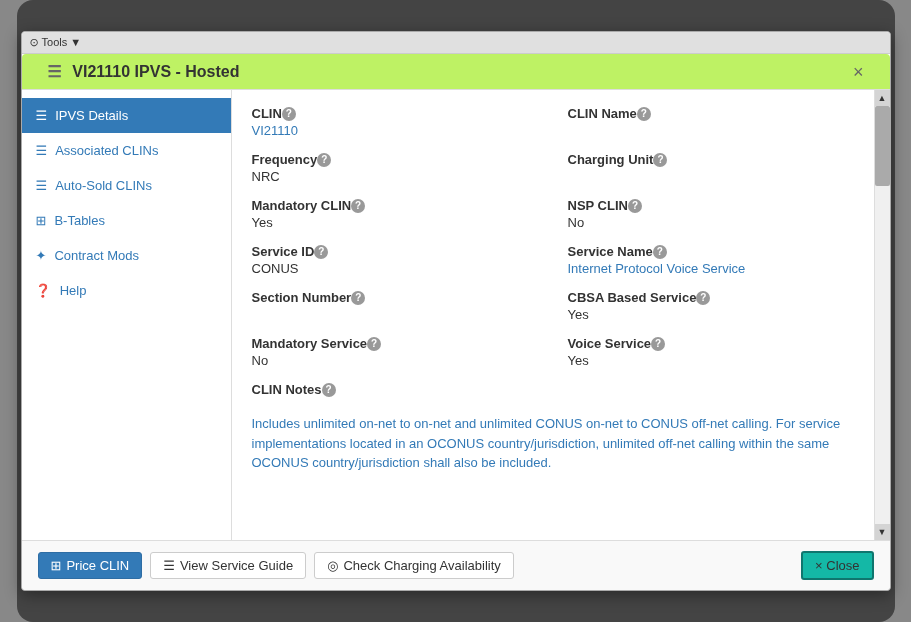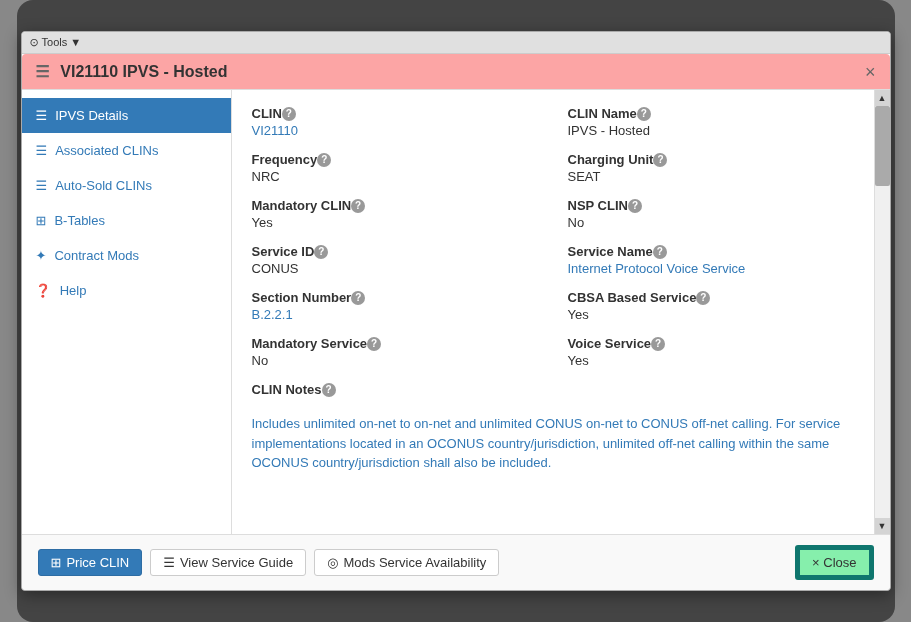--- a/index.html
+++ b/index.html
@@ -27,23 +27,23 @@
       background: #fff;
       border: 1px solid #aaa;
       border-radius: 4px;
       width: 870px;
       min-height: 560px;
       box-shadow: 0 4px 16px rgba(0,0,0,0.4);
       display: flex;
       flex-direction: column;
     }
     .modal-header {
-      background: #fca5a5;
+      background: #bef264;
       border-bottom: 1px solid #ddd;
-      padding: 8px 14px;
+      padding: 8px 26px;
       display: flex;
       align-items: center;
       justify-content: space-between;
       border-radius: 4px 4px 0 0;
     }
     .modal-title {
       font-size: 16px;
       font-weight: bold;
       color: #333;
     }
@@ -198,23 +198,23 @@
       background: #337ab7;
       color: #fff;
       border-color: #2e6da4;
     }
     .btn-default {
       background: #fff;
       color: #333;
       border-color: #ccc;
     }
     .btn-close-footer {
-      background: #86efac;
-      color: #333;
-      border: 5px solid #0f766e;
+      background: #14b8a6;
+      color: #333;
+      border: 2px solid #0f766e;
     }
     .top-bar {
       background: #e0e0e0;
       height: 22px;
       border-bottom: 1px solid #ccc;
       display: flex;
       align-items: center;
       padding: 0 8px;
       font-size: 11px;
       color: #333;
@@ -277,37 +277,35 @@
               <span class="help-icon">?</span>
             </div>
             <div class="field-value blue">VI21110</div>
           </div>
 
           <div class="field-group">
             <div class="field-label">
               <span>CLIN Name</span>
               <span class="help-icon">?</span>
             </div>
-            <div class="field-value">IPVS - Hosted</div>
           </div>
 
           <div class="field-group">
             <div class="field-label">
               <span>Frequency</span>
               <span class="help-icon">?</span>
             </div>
             <div class="field-value">NRC</div>
           </div>
 
           <div class="field-group">
             <div class="field-label">
               <span>Charging Unit</span>
               <span class="help-icon">?</span>
             </div>
-            <div class="field-value">SEAT</div>
           </div>
 
           <div class="field-group">
             <div class="field-label">
               <span>Mandatory CLIN</span>
               <span class="help-icon">?</span>
             </div>
             <div class="field-value">Yes</div>
           </div>
 
@@ -333,21 +331,20 @@
               <span class="help-icon">?</span>
             </div>
             <div class="field-value blue">Internet Protocol Voice Service</div>
           </div>
 
           <div class="field-group">
             <div class="field-label">
               <span>Section Number</span>
               <span class="help-icon">?</span>
             </div>
-            <div class="field-value blue">B.2.2.1</div>
           </div>
 
           <div class="field-group">
             <div class="field-label">
               <span>CBSA Based Service</span>
               <span class="help-icon">?</span>
             </div>
             <div class="field-value">Yes</div>
           </div>
 
@@ -393,20 +390,20 @@
         <button class="btn btn-primary">
           <span>⊞</span>
           <span>Price CLIN</span>
         </button>
         <button class="btn btn-default">
           <span>☰</span>
           <span>View Service Guide</span>
         </button>
         <button class="btn btn-default">
           <span>◎</span>
-          <span>Mods Service Availability</span>
+          <span>Check Charging Availability</span>
         </button>
       </div>
       <button class="btn btn-close-footer">× Close</button>
     </div>
 
   </div>
 </div>
 
 </body></html>

